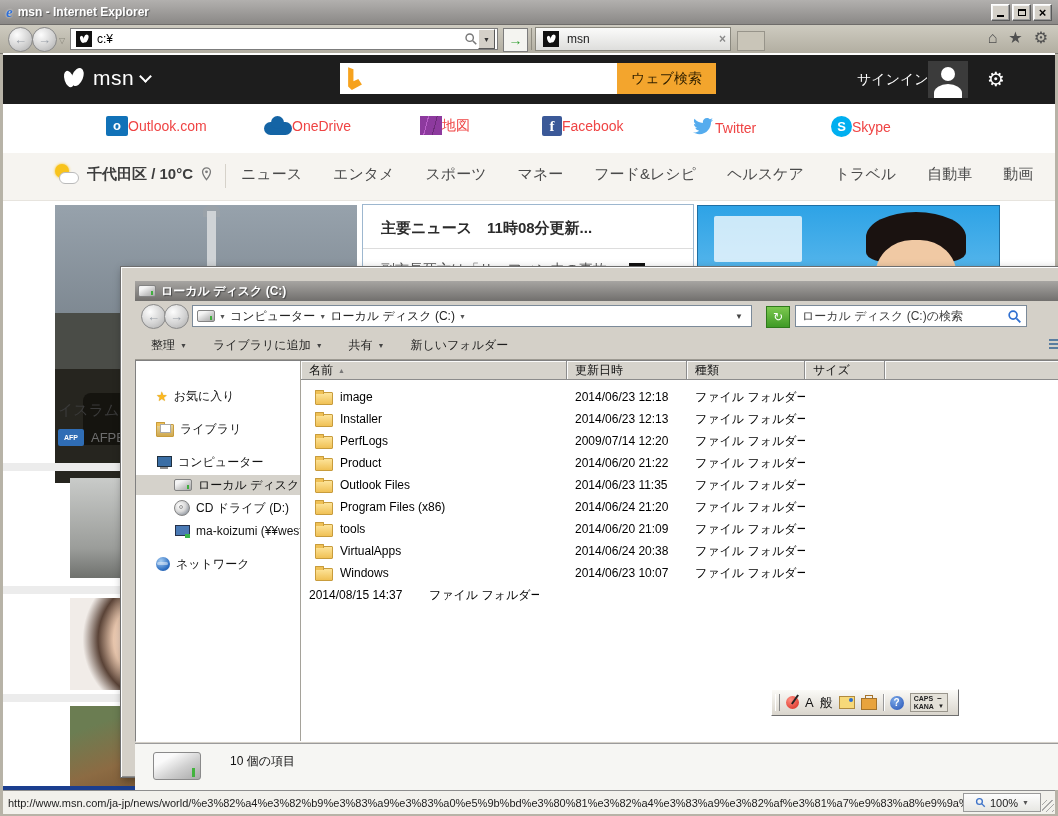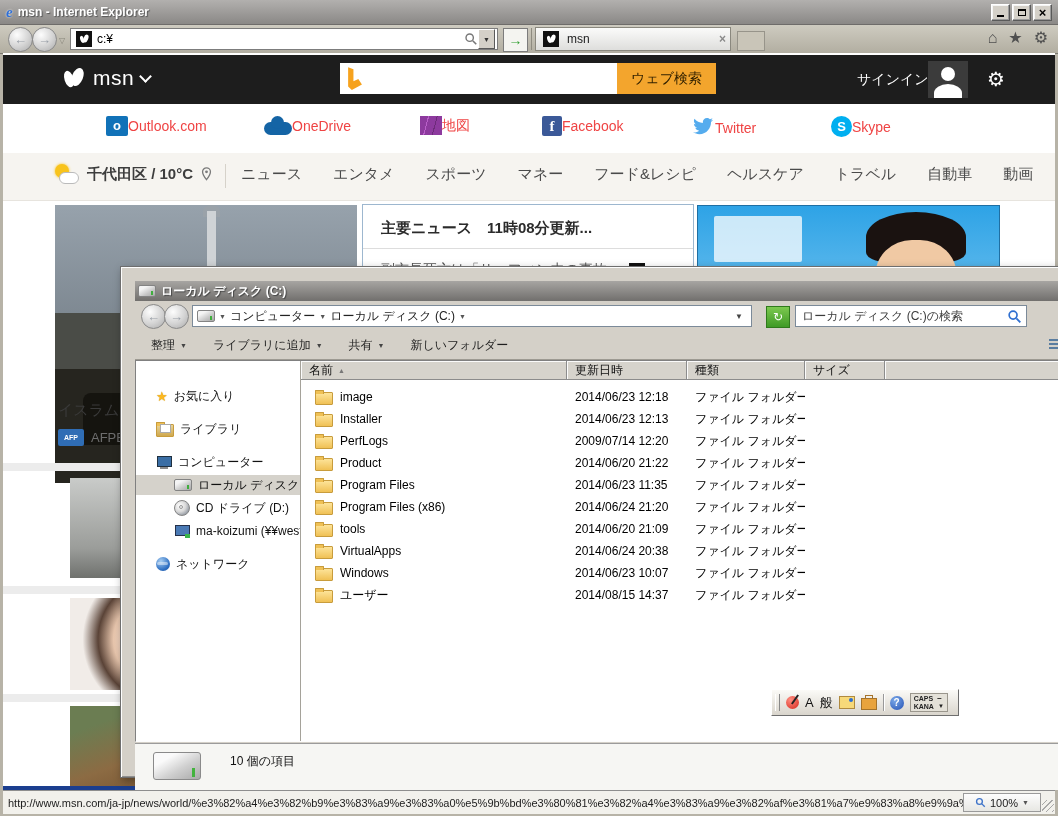--- a/index.html
+++ b/index.html
@@ -535,21 +535,21 @@
                 <span class="fold"></span>
                 <span>Product</span>
               </span>
               <span class="c-plain" style="width: 120px;">2014/06/20 21:22</span>
               <span class="c-plain" style="width: 118px;">ファイル フォルダー</span>
               <span class="c-plain" style="width: 80px;"></span>
             </div>
             <div class="frow">
               <span class="c-name" style="width: 266px;">
                 <span class="fold"></span>
-                <span>Program Files</span>
+                <span>Outlook Files</span>
               </span>
               <span class="c-plain" style="width: 120px;">2014/06/23 11:35</span>
               <span class="c-plain" style="width: 118px;">ファイル フォルダー</span>
               <span class="c-plain" style="width: 80px;"></span>
             </div>
             <div class="frow">
               <span class="c-name" style="width: 266px;">
                 <span class="fold"></span>
                 <span>Program Files (x86)</span>
               </span>
@@ -578,24 +578,20 @@
             <div class="frow">
               <span class="c-name" style="width: 266px;">
                 <span class="fold"></span>
                 <span>Windows</span>
               </span>
               <span class="c-plain" style="width: 120px;">2014/06/23 10:07</span>
               <span class="c-plain" style="width: 118px;">ファイル フォルダー</span>
               <span class="c-plain" style="width: 80px;"></span>
             </div>
             <div class="frow">
-              <span class="c-name" style="width: 266px;">
-                <span class="fold"></span>
-                <span>ユーザー</span>
-              </span>
               <span class="c-plain" style="width: 120px;">2014/08/15 14:37</span>
               <span class="c-plain" style="width: 118px;">ファイル フォルダー</span>
               <span class="c-plain" style="width: 80px;"></span>
             </div>
           </div>
       </div>
     </div>
 
     <div class="ime">
       <span class="ime-grip"></span>

